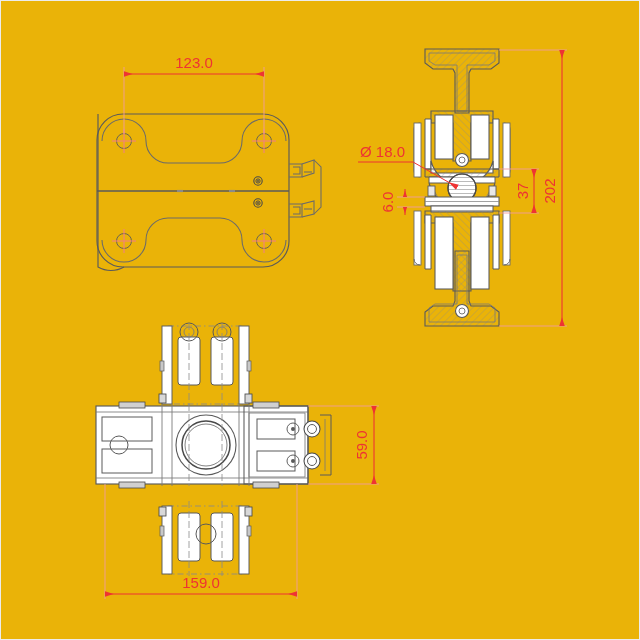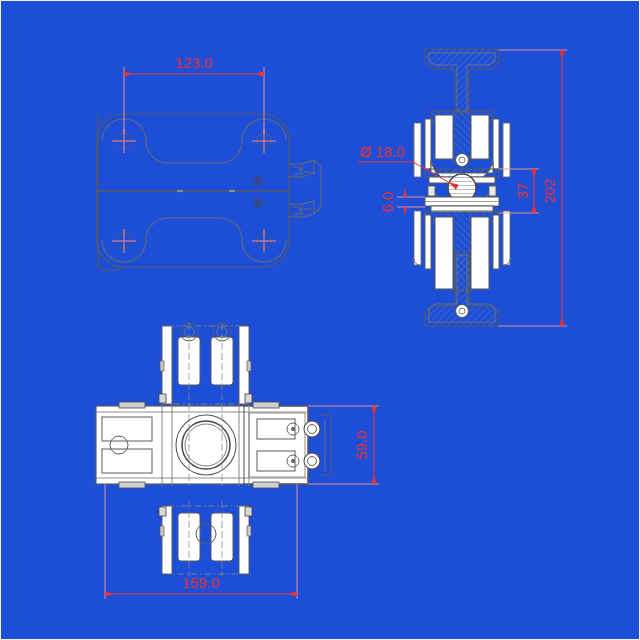--- a/index.html
+++ b/index.html
@@ -4,21 +4,21 @@
 <style>
   html, body {
     margin: 0;
     padding: 0;
     background: #ffffff;
   }
   #canvas {
     position: relative;
     width: 640px;
     height: 640px;
-    background: #1d4ed8;
+    background: #eab308;
     border: 1px solid #ececec;
     box-sizing: border-box;
     overflow: hidden;
     font-family: "Liberation Sans", sans-serif;
   }
   #drawing {
     position: absolute;
     left: 0;
     top: 0;
     width: 640px;

